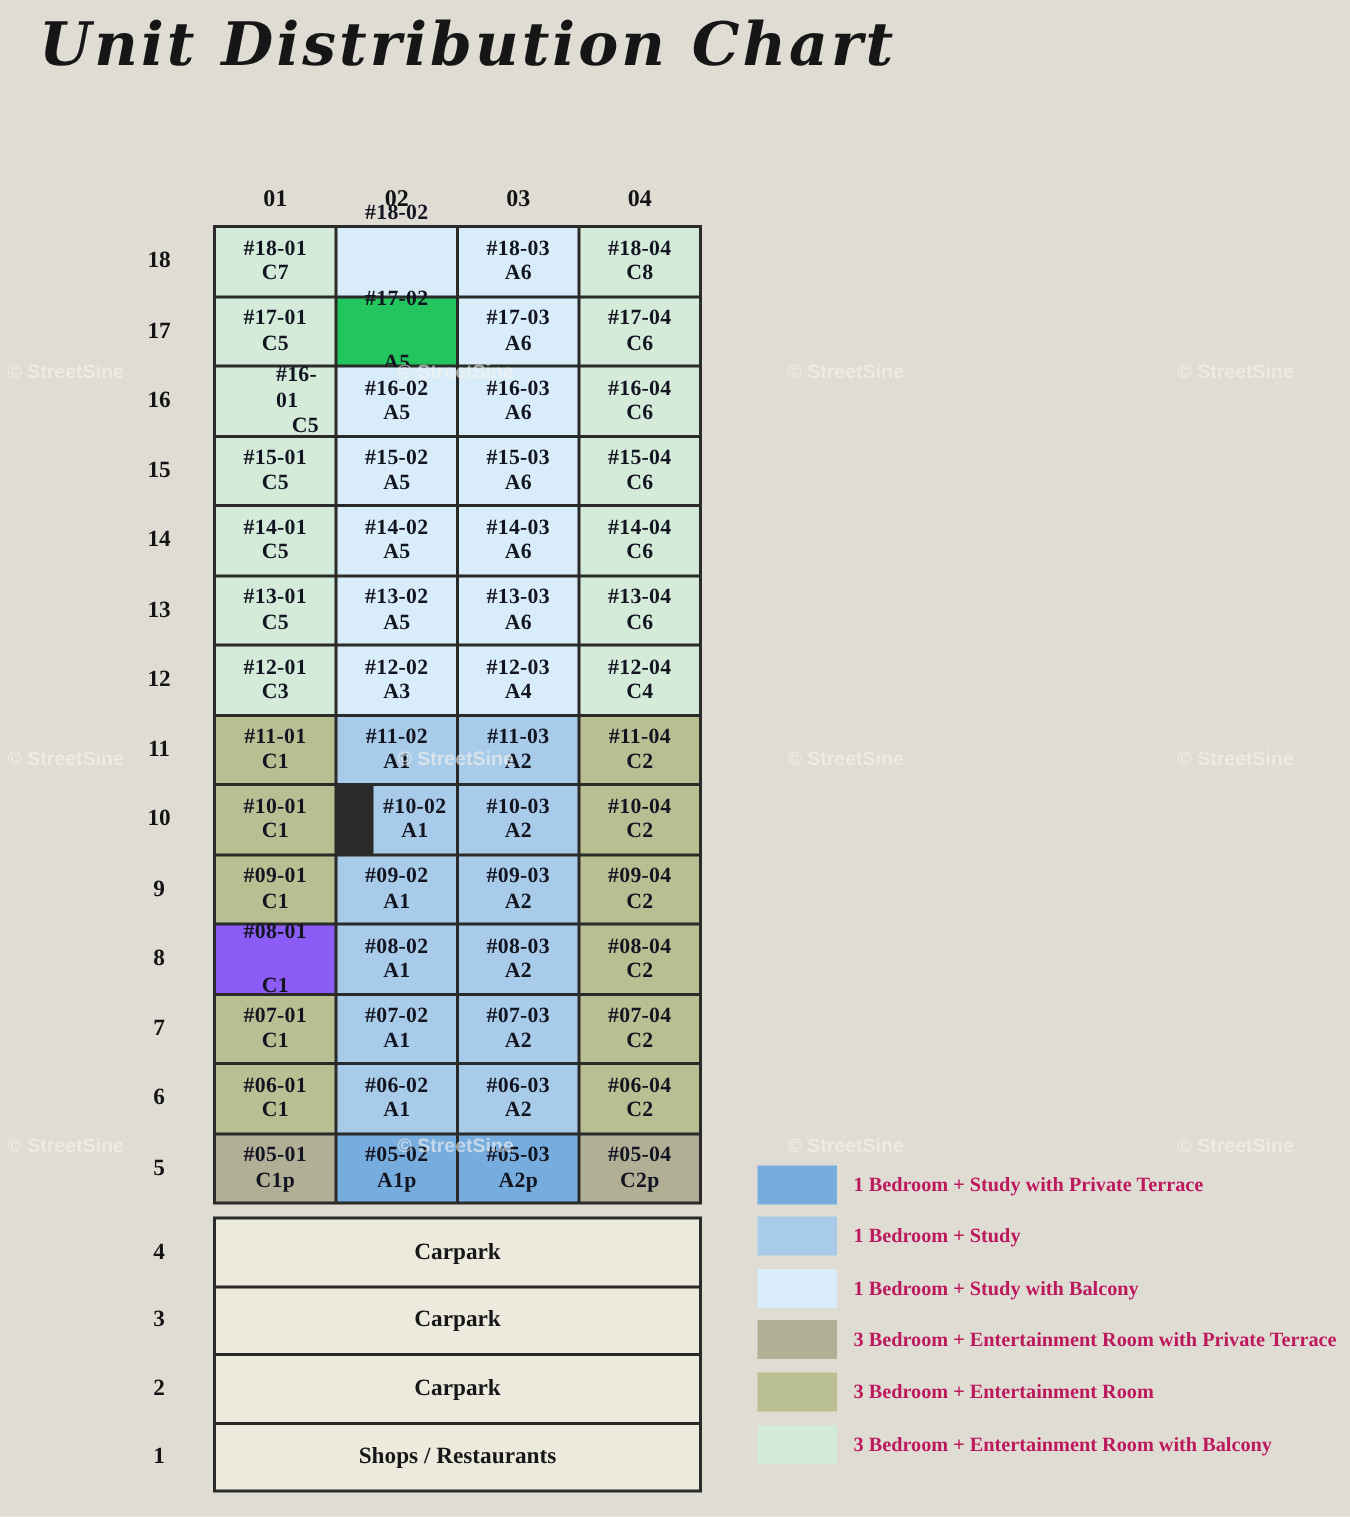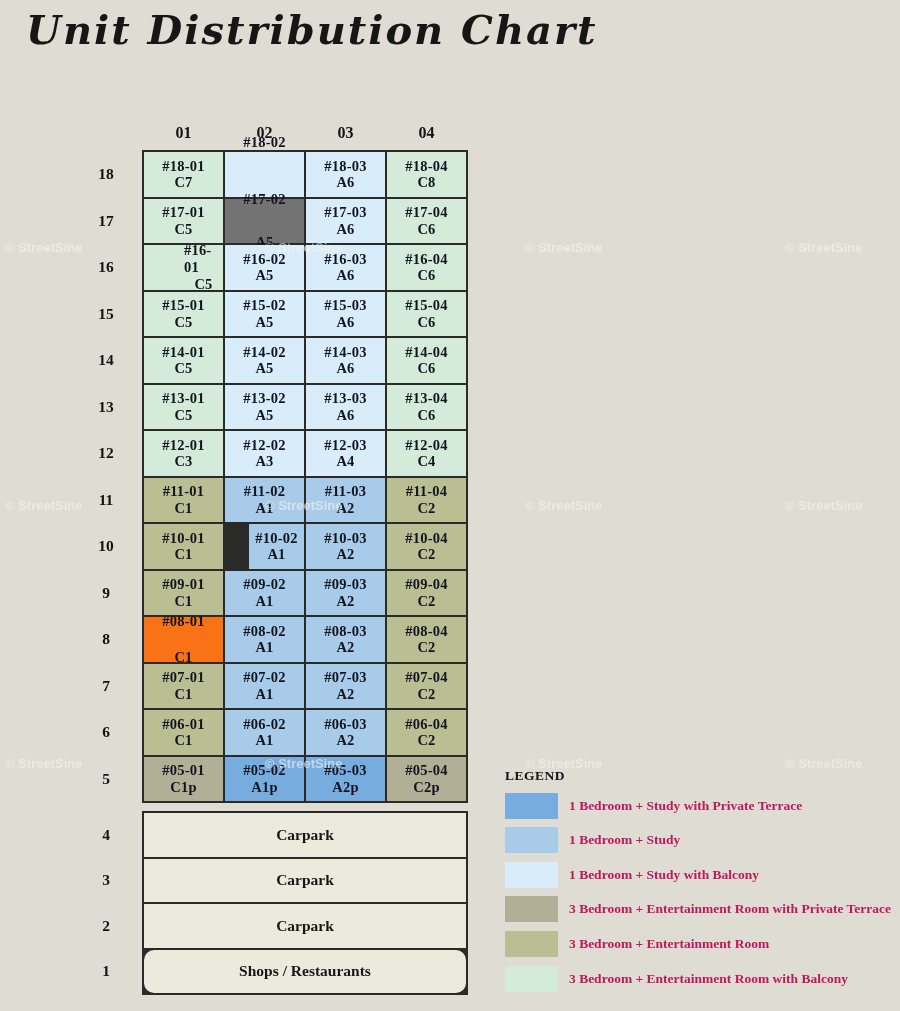--- a/index.html
+++ b/index.html
@@ -149,21 +149,21 @@
         <div>A6</div>
       </div>
       <div class="cell" style="background: rgb(212, 235, 218);">
         <div>#18-04</div>
         <div>C8</div>
       </div>
       <div class="cell" style="background: rgb(212, 235, 218);">
         <div>#17-01</div>
         <div>C5</div>
       </div>
-      <div class="cell" style="background: #737373; gap: 27px;">
+      <div class="cell" style="background: #22c55e; gap: 27px;">
         <div>#17-02</div>
         <div>A5</div>
       </div>
       <div class="cell" style="background: rgb(216, 237, 249);">
         <div>#17-03</div>
         <div>A6</div>
       </div>
       <div class="cell" style="background: rgb(212, 235, 218);">
         <div>#17-04</div>
         <div>C6</div>
@@ -289,21 +289,21 @@
         <div>A1</div>
       </div>
       <div class="cell" style="background: rgb(168, 203, 233);">
         <div>#09-03</div>
         <div>A2</div>
       </div>
       <div class="cell" style="background: rgb(185, 191, 146);">
         <div>#09-04</div>
         <div>C2</div>
       </div>
-      <div class="cell" style="background: #f97316; gap: 20px;">
+      <div class="cell" style="background: #8b5cf6; gap: 20px;">
         <div>#08-01</div>
         <div>C1</div>
       </div>
       <div class="cell" style="background: rgb(168, 203, 233);">
         <div>#08-02</div>
         <div>A1</div>
       </div>
       <div class="cell" style="background: rgb(168, 203, 233);">
         <div>#08-03</div>
         <div>A2</div>
@@ -366,25 +366,24 @@
       <div class="floor-label">4</div>
       <div class="floor-label">3</div>
       <div class="floor-label">2</div>
       <div class="floor-label">1</div>
     </div>
 
   <div class="amenity-grid" id="amenity-grid">
       <div class="amenity-cell" style="background: rgb(236, 234, 221);">Carpark</div>
       <div class="amenity-cell" style="background: rgb(236, 234, 221);">Carpark</div>
       <div class="amenity-cell" style="background: rgb(236, 234, 221);">Carpark</div>
-      <div class="amenity-cell" style="background: rgb(236, 234, 221); border-radius: 10px;">Shops / Restaurants</div>
+      <div class="amenity-cell" style="background: rgb(236, 234, 221);">Shops / Restaurants</div>
     </div>
 
   <div class="legend">
-    <div class="legend-title">LEGEND</div>
     <div id="legend-entries">
         <div class="legend-entry">
           <div class="legend-swatch" style="background: rgb(119, 172, 223);"></div>
           <div class="legend-label">1 Bedroom + Study with Private Terrace</div>
         </div>
         <div class="legend-entry">
           <div class="legend-swatch" style="background: rgb(168, 203, 233);"></div>
           <div class="legend-label">1 Bedroom + Study</div>
         </div>
         <div class="legend-entry">

